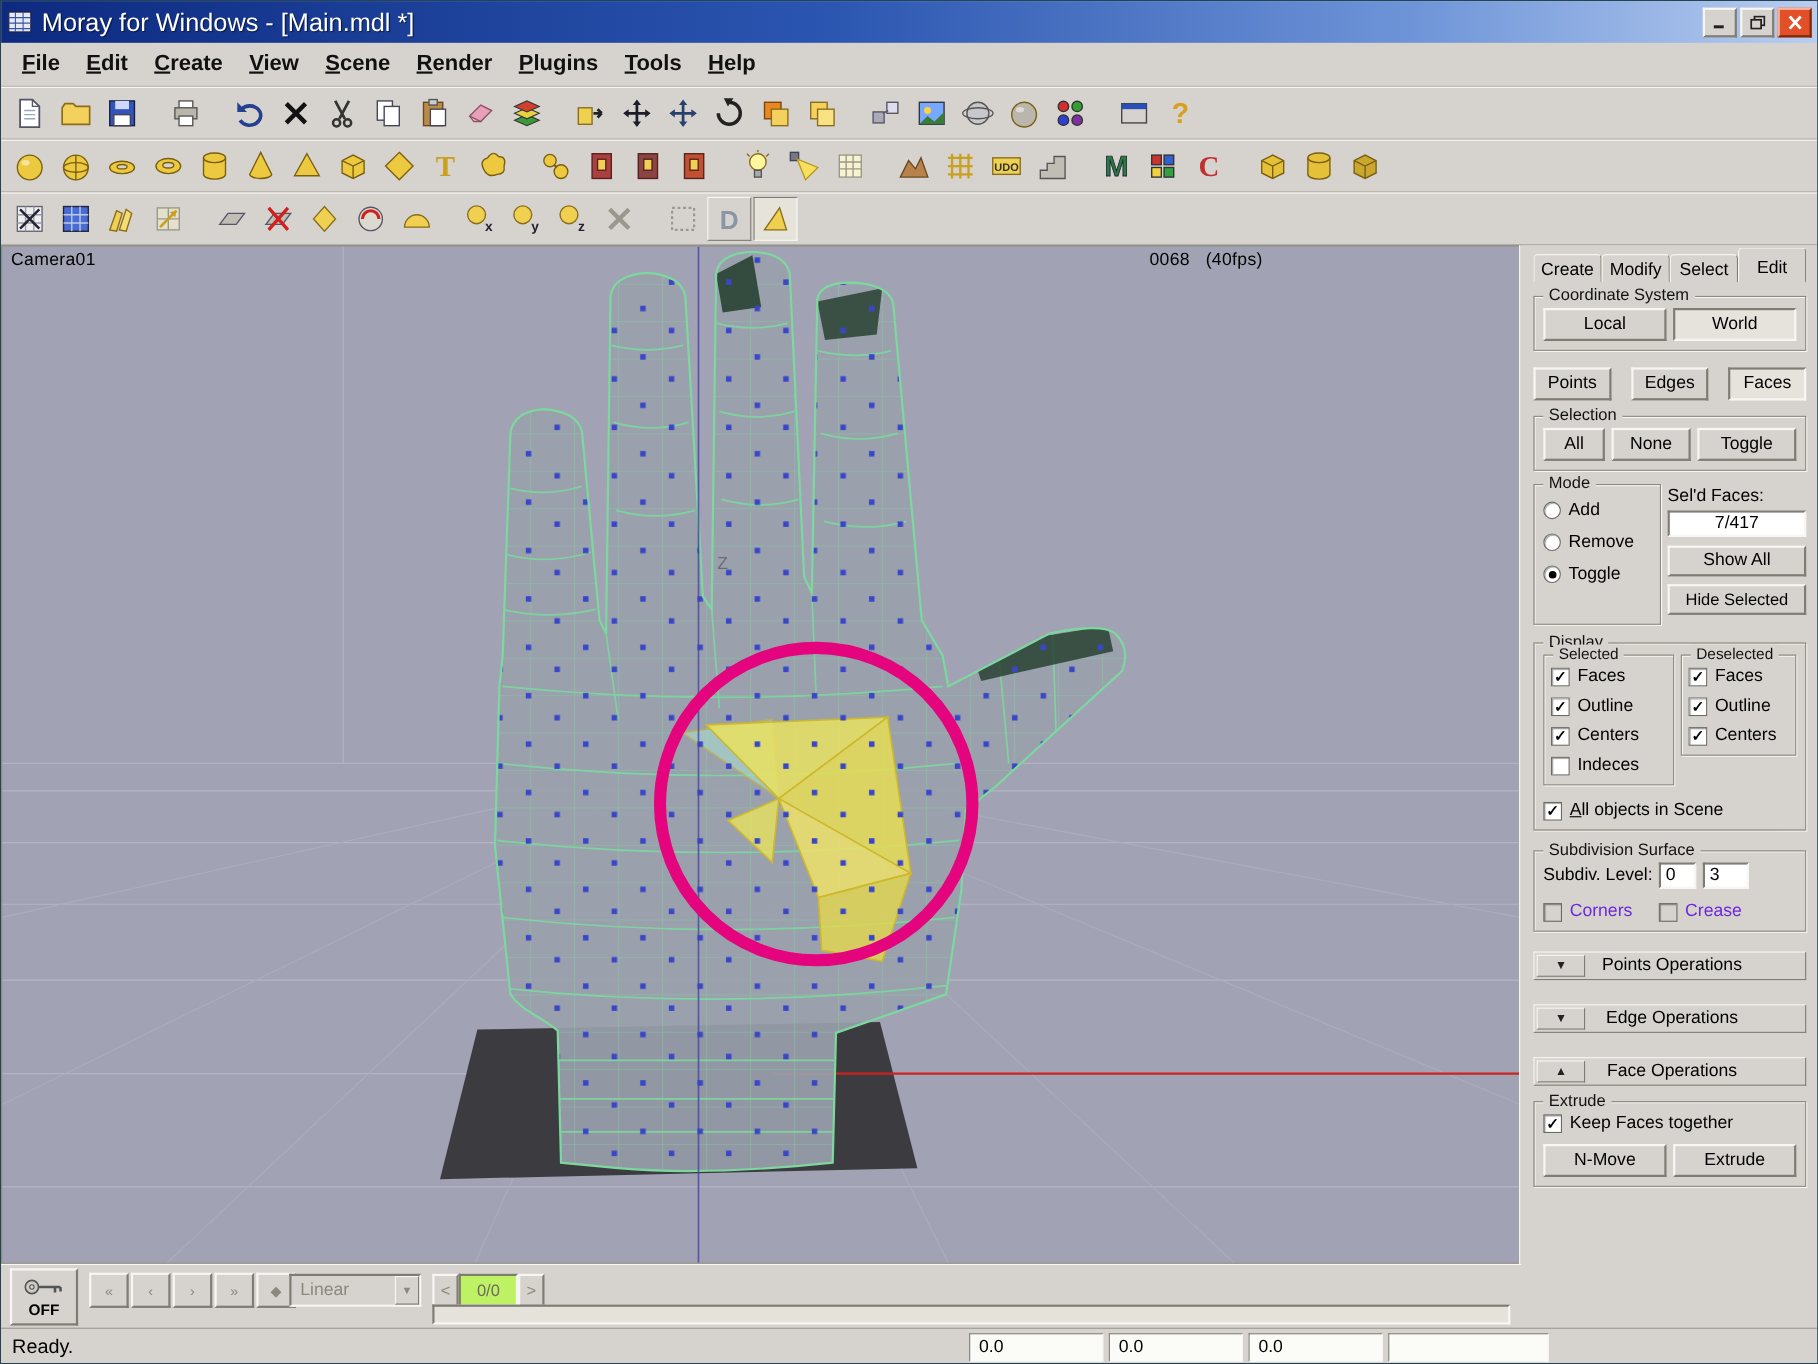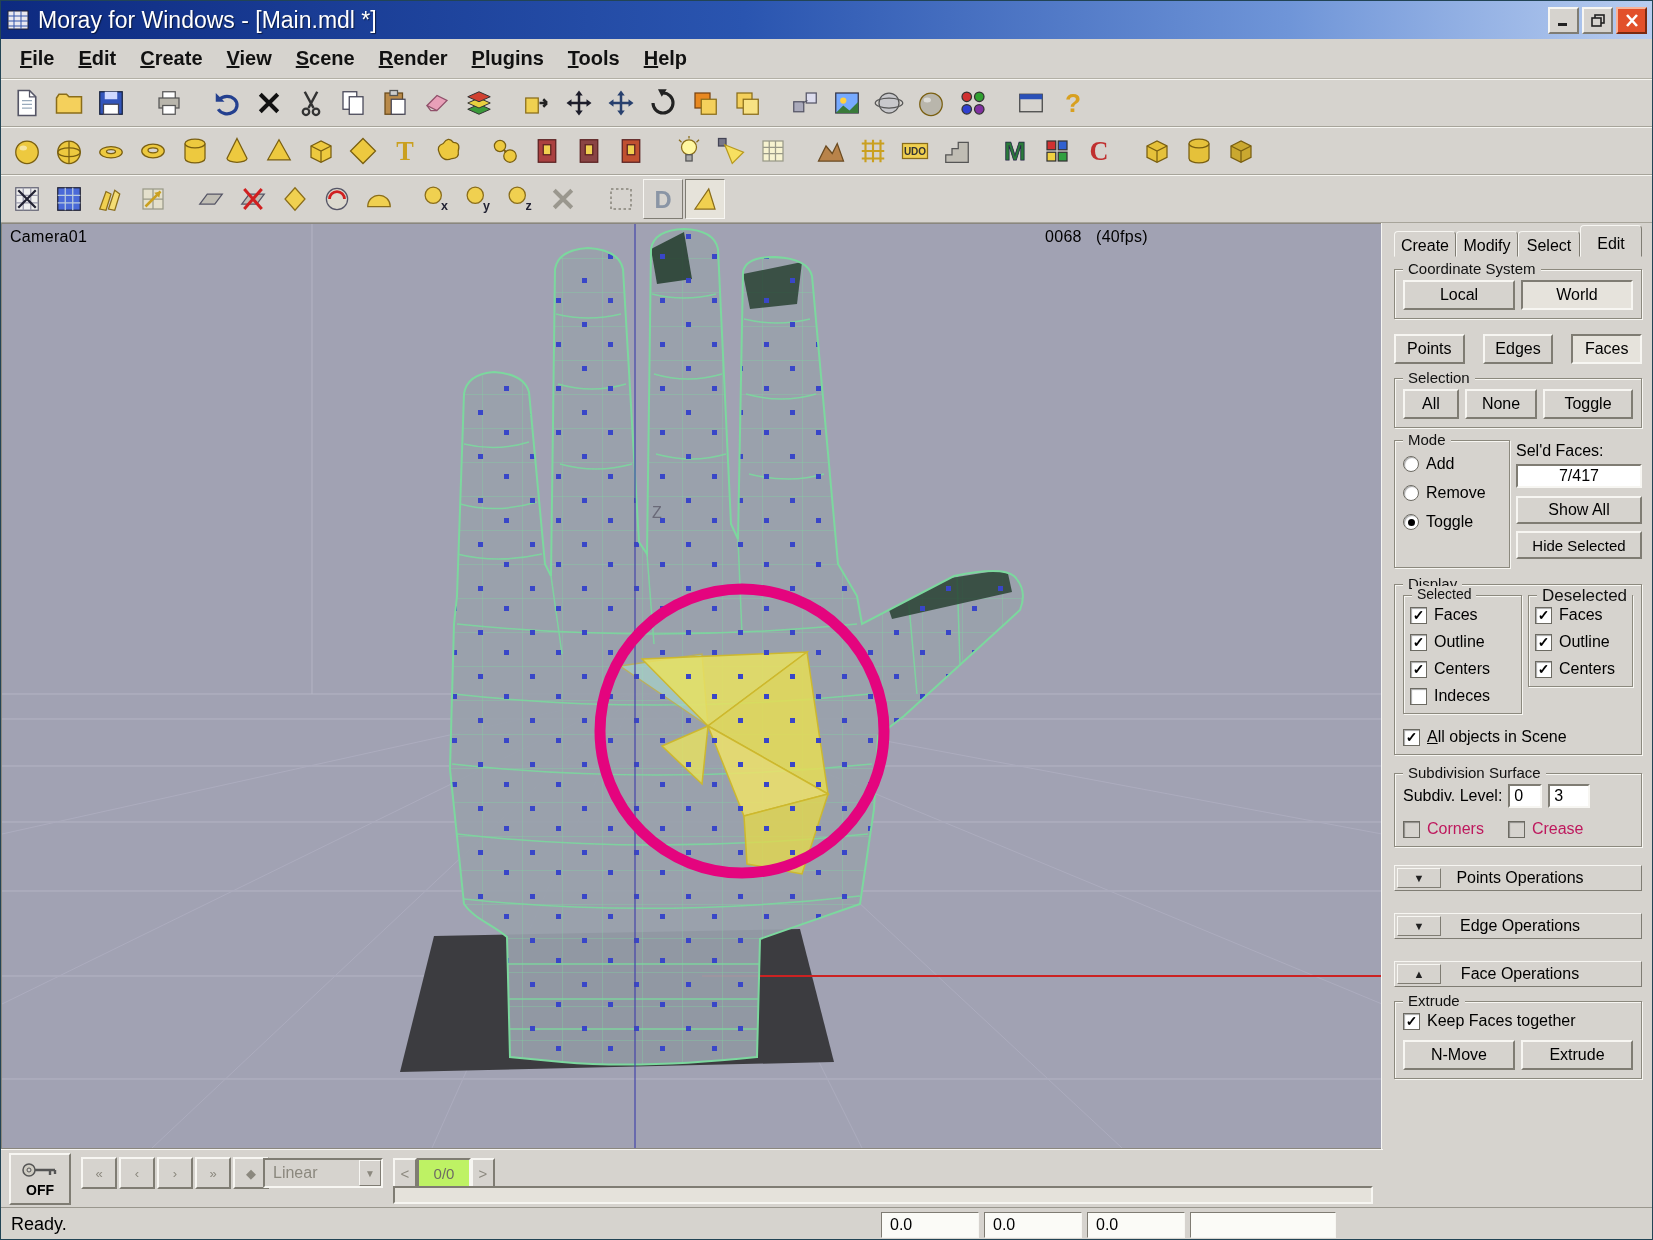--- a/index.html
+++ b/index.html
@@ -44,42 +44,42 @@
   .group{position:relative;border:1px solid #8c897e;box-shadow:1px 1px 0 var(--hi),inset 1px 1px 0 var(--hi);padding:10px 8px 8px}
   .gtitle{position:absolute;top:-10px;left:8px;background:var(--face);padding:0 5px;font-size:15px;color:#111;white-space:nowrap}
   .pbtn{height:30px;font-size:16px;display:flex;align-items:center;justify-content:center}
   .row{display:flex;gap:6px}
   .cbrow{display:flex;align-items:center;gap:7px;font-size:16px}
   .cb{width:17px;height:17px;background:#fff;border:1px solid #6c6a62;box-shadow:inset 1px 1px 1px rgba(0,0,0,.35);display:flex;align-items:center;justify-content:center;flex:0 0 auto}
   .cb.checked::after{content:"✓";font-size:14px;font-weight:bold;line-height:1}
   .cb.disabled{background:var(--face)}
   .rb{width:16px;height:16px;border-radius:50%;background:#fff;border:1px solid #6c6a62;box-shadow:inset 1px 1px 1px rgba(0,0,0,.35);display:flex;align-items:center;justify-content:center;flex:0 0 auto}
   .rb.checked::after{content:"";width:7px;height:7px;border-radius:50%;background:#000}
-  .dis-label{color:#be185d}
+  .dis-label{color:#6d28d9}
   .opbar{height:26px;display:flex;align-items:center;font-size:16px}
   .oparrow{width:44px;height:20px;display:flex;align-items:center;justify-content:center;font-size:11px;color:#222;margin:0 2px}
   .opbar .oplabel{flex:1;text-align:center}
   .vfield{height:24px;background:#fff;display:flex;align-items:center;justify-content:center;font-size:16px}
   .numinput{height:24px;border:2px solid;border-color:var(--sh) var(--hi) var(--hi) var(--sh);background:#fff;font-size:16px;padding:0 4px;font-family:"Liberation Sans",sans-serif}
   
   .timeline{position:absolute;top:1148px;left:0;width:1382px;height:58px;background:var(--face);border-top:1px solid var(--hi)}
   .keybtn{position:absolute;left:8px;top:3px;width:62px;height:52px;display:flex;flex-direction:column;align-items:center;justify-content:center;gap:2px}
   .keybtn .kofftxt{font-size:14px;font-weight:bold}
   .navbtn{position:absolute;top:7px;width:36px;height:32px;display:flex;align-items:center;justify-content:center;color:#8b887e;font-size:13px}
   .combo{position:absolute;left:262px;top:8px;width:120px;height:30px;border:2px solid;border-color:var(--sh) var(--hi) var(--hi) var(--sh);background:var(--face);display:flex;align-items:center}
   .combo .ctext{flex:1;padding-left:8px;font-size:16px;color:#8b887e}
   .combo .carrow{width:22px;height:100%;display:flex;align-items:center;justify-content:center;font-size:10px;color:#8b887e}
   .spin{position:absolute;left:392px;top:8px;display:flex;height:30px}
   .spinbtn{width:24px;height:30px;display:flex;align-items:center;justify-content:center;color:#8b887e;font-size:15px}
   .spinfield{width:54px;height:30px;border:2px solid;border-color:var(--sh) var(--hi) var(--hi) var(--sh);background:#bef264;display:flex;align-items:center;justify-content:center;font-size:15px;color:#6f6c64}
   .track{position:absolute;left:392px;right:10px;bottom:3px;height:18px;border:2px solid;border-color:var(--sh) var(--hi) var(--hi) var(--sh);background:#e5e2db}
   
   .statusbar{position:absolute;top:1206px;left:0;right:0;height:34px;background:var(--face);border-top:1px solid #9a978e;display:flex;align-items:center}
   .smsg{width:880px;padding-left:10px;font-size:18px}
-  .scell{width:98px;height:26px;margin-right:5px;border:1px solid;border-color:var(--sh) var(--hi) var(--hi) var(--sh);background:#fbfbf7;display:flex;align-items:center;padding-left:8px;font-size:16px}
+  .scell{width:122px;height:26px;margin-right:5px;border:1px solid;border-color:var(--sh) var(--hi) var(--hi) var(--sh);background:#fbfbf7;display:flex;align-items:center;padding-left:8px;font-size:16px}
   .scell.wide{width:146px}
 </style>
 </head>
 <body>
 
 <svg width="0" height="0" style="position:absolute">
 <defs>
 <symbol id="s-page" viewBox="0 0 24 24">
         <path d="M5 2h9l5 5v15H5Z" fill="#fff" stroke="#556" stroke-width="1.3"></path>
         <path d="M14 2v5h5" fill="none" stroke="#556"></path>
@@ -891,21 +891,21 @@
               <span class="cb checked"></span>
               <span>Centers</span>
             </div>
           <div class="cbrow" style="margin-top:9px">
               <span class="cb"></span>
               <span>Indeces</span>
             </div>
         </div>
         <div style="flex:1">
           <div class="group" style="padding:10px 6px 8px">
-            <span class="gtitle" style="font-size:17px">Deselected</span>
+            <span class="gtitle" style="font-size:14px">Deselected</span>
             <div class="cbrow">
                 <span class="cb checked"></span>
                 <span>Faces</span>
               </div>
             <div class="cbrow" style="margin-top:9px">
                 <span class="cb checked"></span>
                 <span>Outline</span>
               </div>
             <div class="cbrow" style="margin-top:9px">
                 <span class="cb checked"></span>

